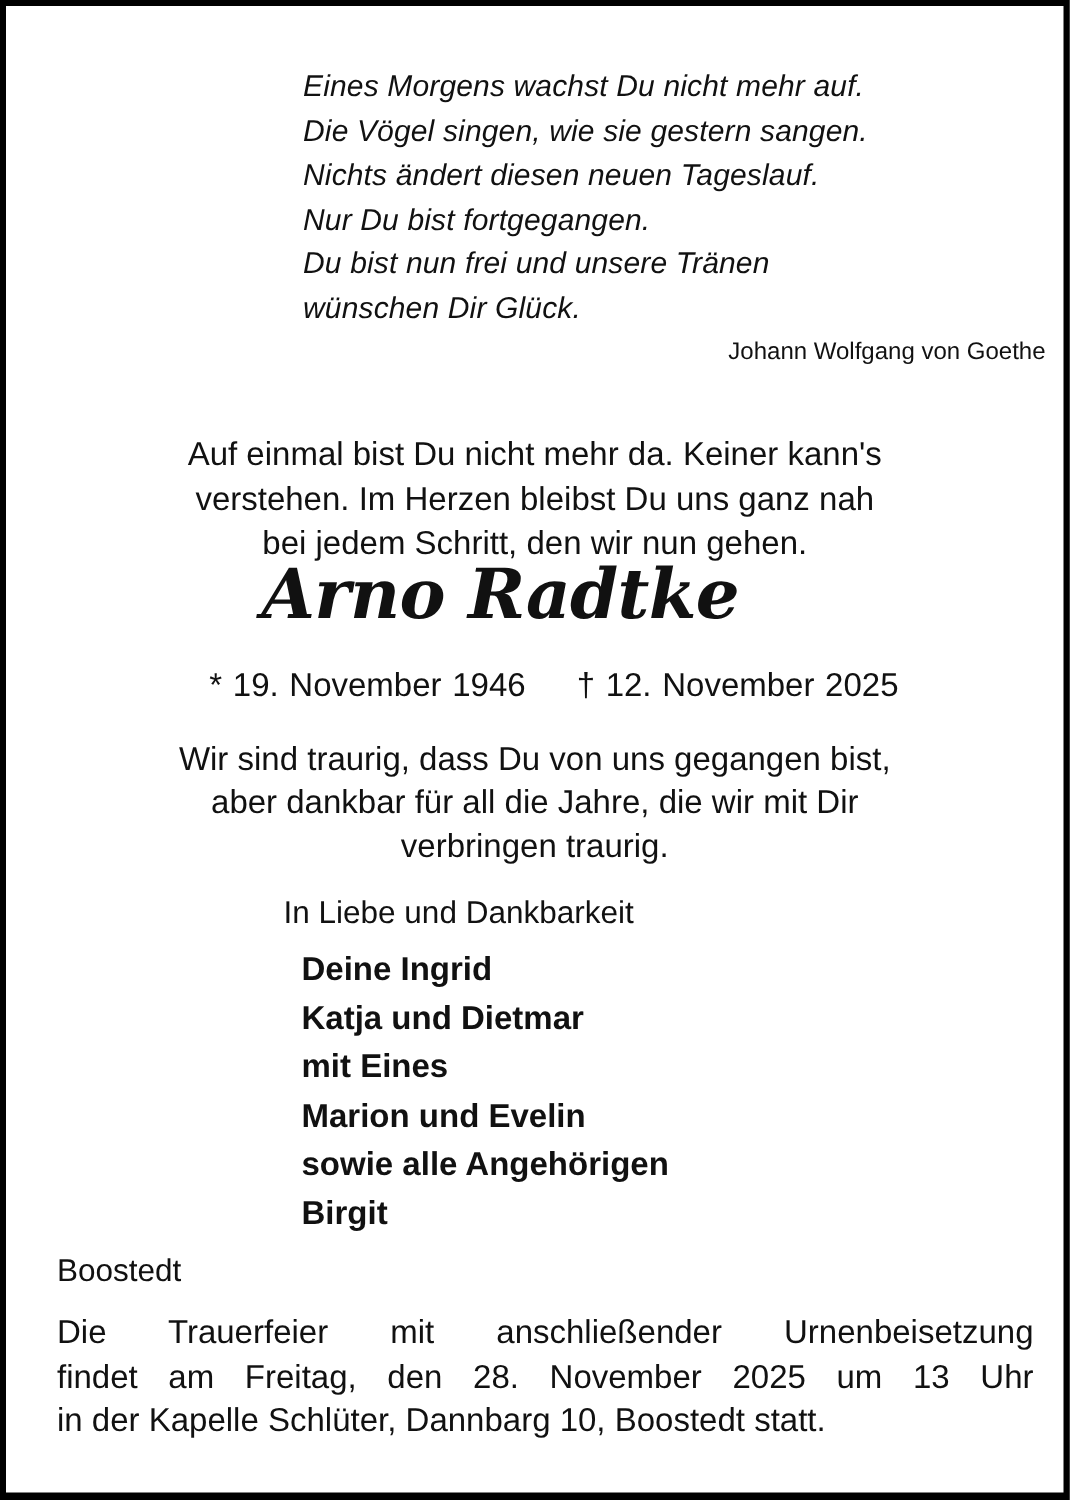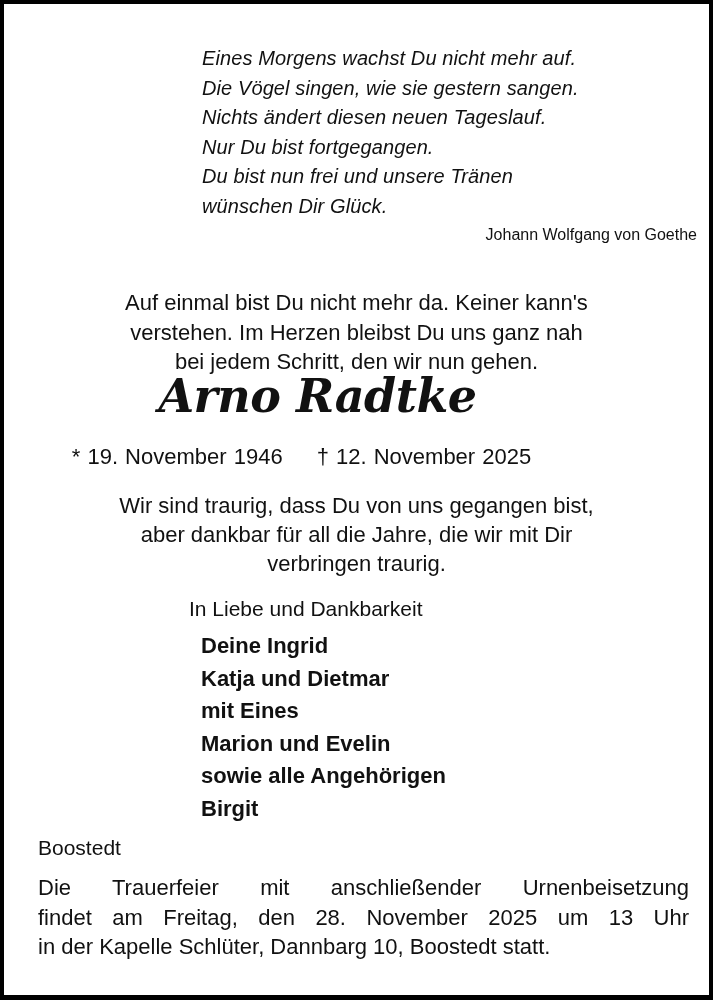--- a/index.html
+++ b/index.html
@@ -3,23 +3,23 @@
 <meta charset="utf-8">
 <style>
   html, body { margin:0; padding:0; background:#000; }
   body { width:713px; height:1000px; position:relative; overflow:hidden; }
   .card { position:absolute; left:4px; top:4px; width:705px; height:991px; background:#fff; color:#111;
           font-family:"Liberation Sans", sans-serif; }
   .poem { position:absolute; left:198px; top:40px; font-style:italic; font-size:20px; line-height:29.5px; letter-spacing:0.1px; }
   .poem div { white-space:nowrap; }
   .author { position:absolute; right:12px; top:222px; font-size:16px; white-space:nowrap;text-align:right; }
   .verse { position:absolute; left:0; width:705px; top:256px; text-align:center; font-size:22px; line-height:29.5px;margin-top:28px; }
-  .name { position:absolute; left:0; width:627px; top:365px; text-align:center; font-family:"DejaVu Serif", serif;
+  .name { position:absolute; left:16px; width:627px; top:365px; text-align:center; font-family:"DejaVu Serif", serif;
           font-style:italic; font-weight:bold; font-size:46px; letter-spacing:-0.5px; }
-  .dates { position:absolute; left:0; width:595px; top:440px; text-align:center; font-size:22px; word-spacing:1px; }
+  .dates { position:absolute; left:0; width:595px; top:440px; text-align:right; font-size:22px; word-spacing:1px; }
   .dates .gap { display:inline-block; width:34px; }
   .thanks { position:absolute; left:0; width:705px; top:487px; text-align:center; font-size:22px; line-height:29px; }
   .love { position:absolute; left:185px; top:593px; font-size:21px; }
   .family { position:absolute; left:197px; top:626px; font-weight:bold; font-size:22px; line-height:32.5px; }
   .place { position:absolute; left:34px; top:832px; font-size:21px; }
   .ceremony { position:absolute; left:34px; width:651px; top:869px; font-size:22px; line-height:29.5px; text-align:justify; }
   .ceremony div { text-align:justify; text-align-last:justify; }
   .ceremony div.last { text-align-last:left; }
 </style>
 </head>

